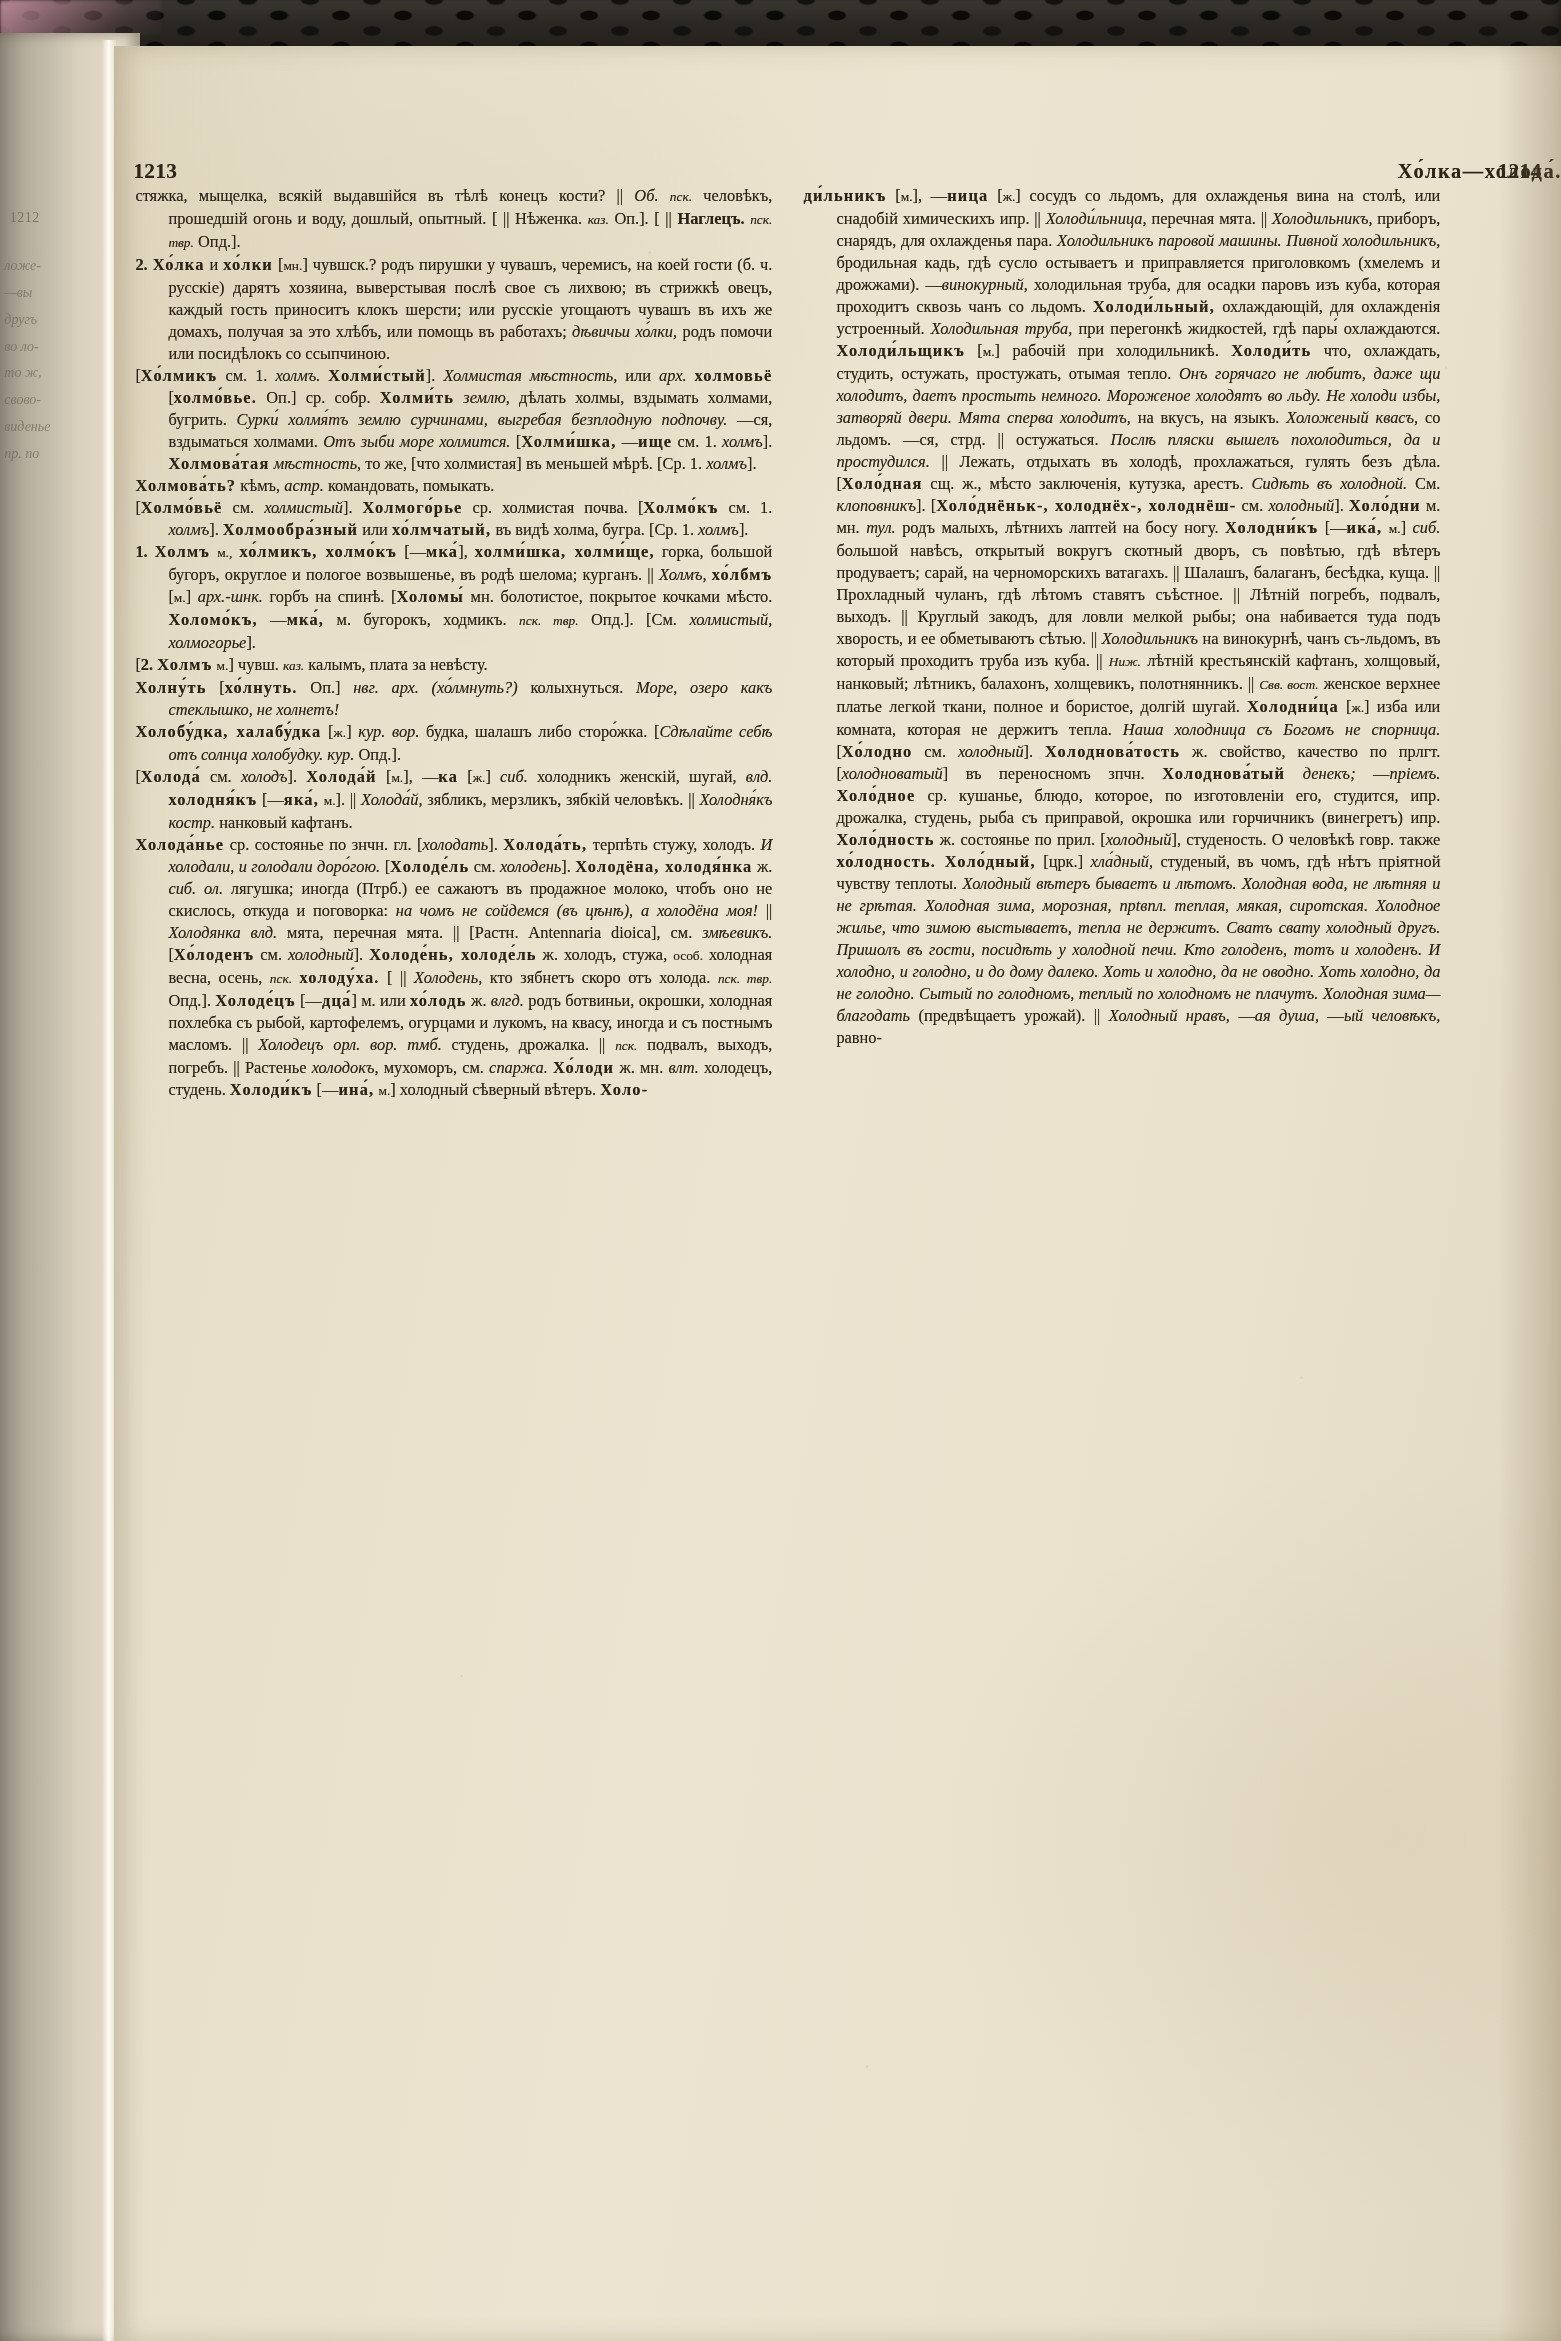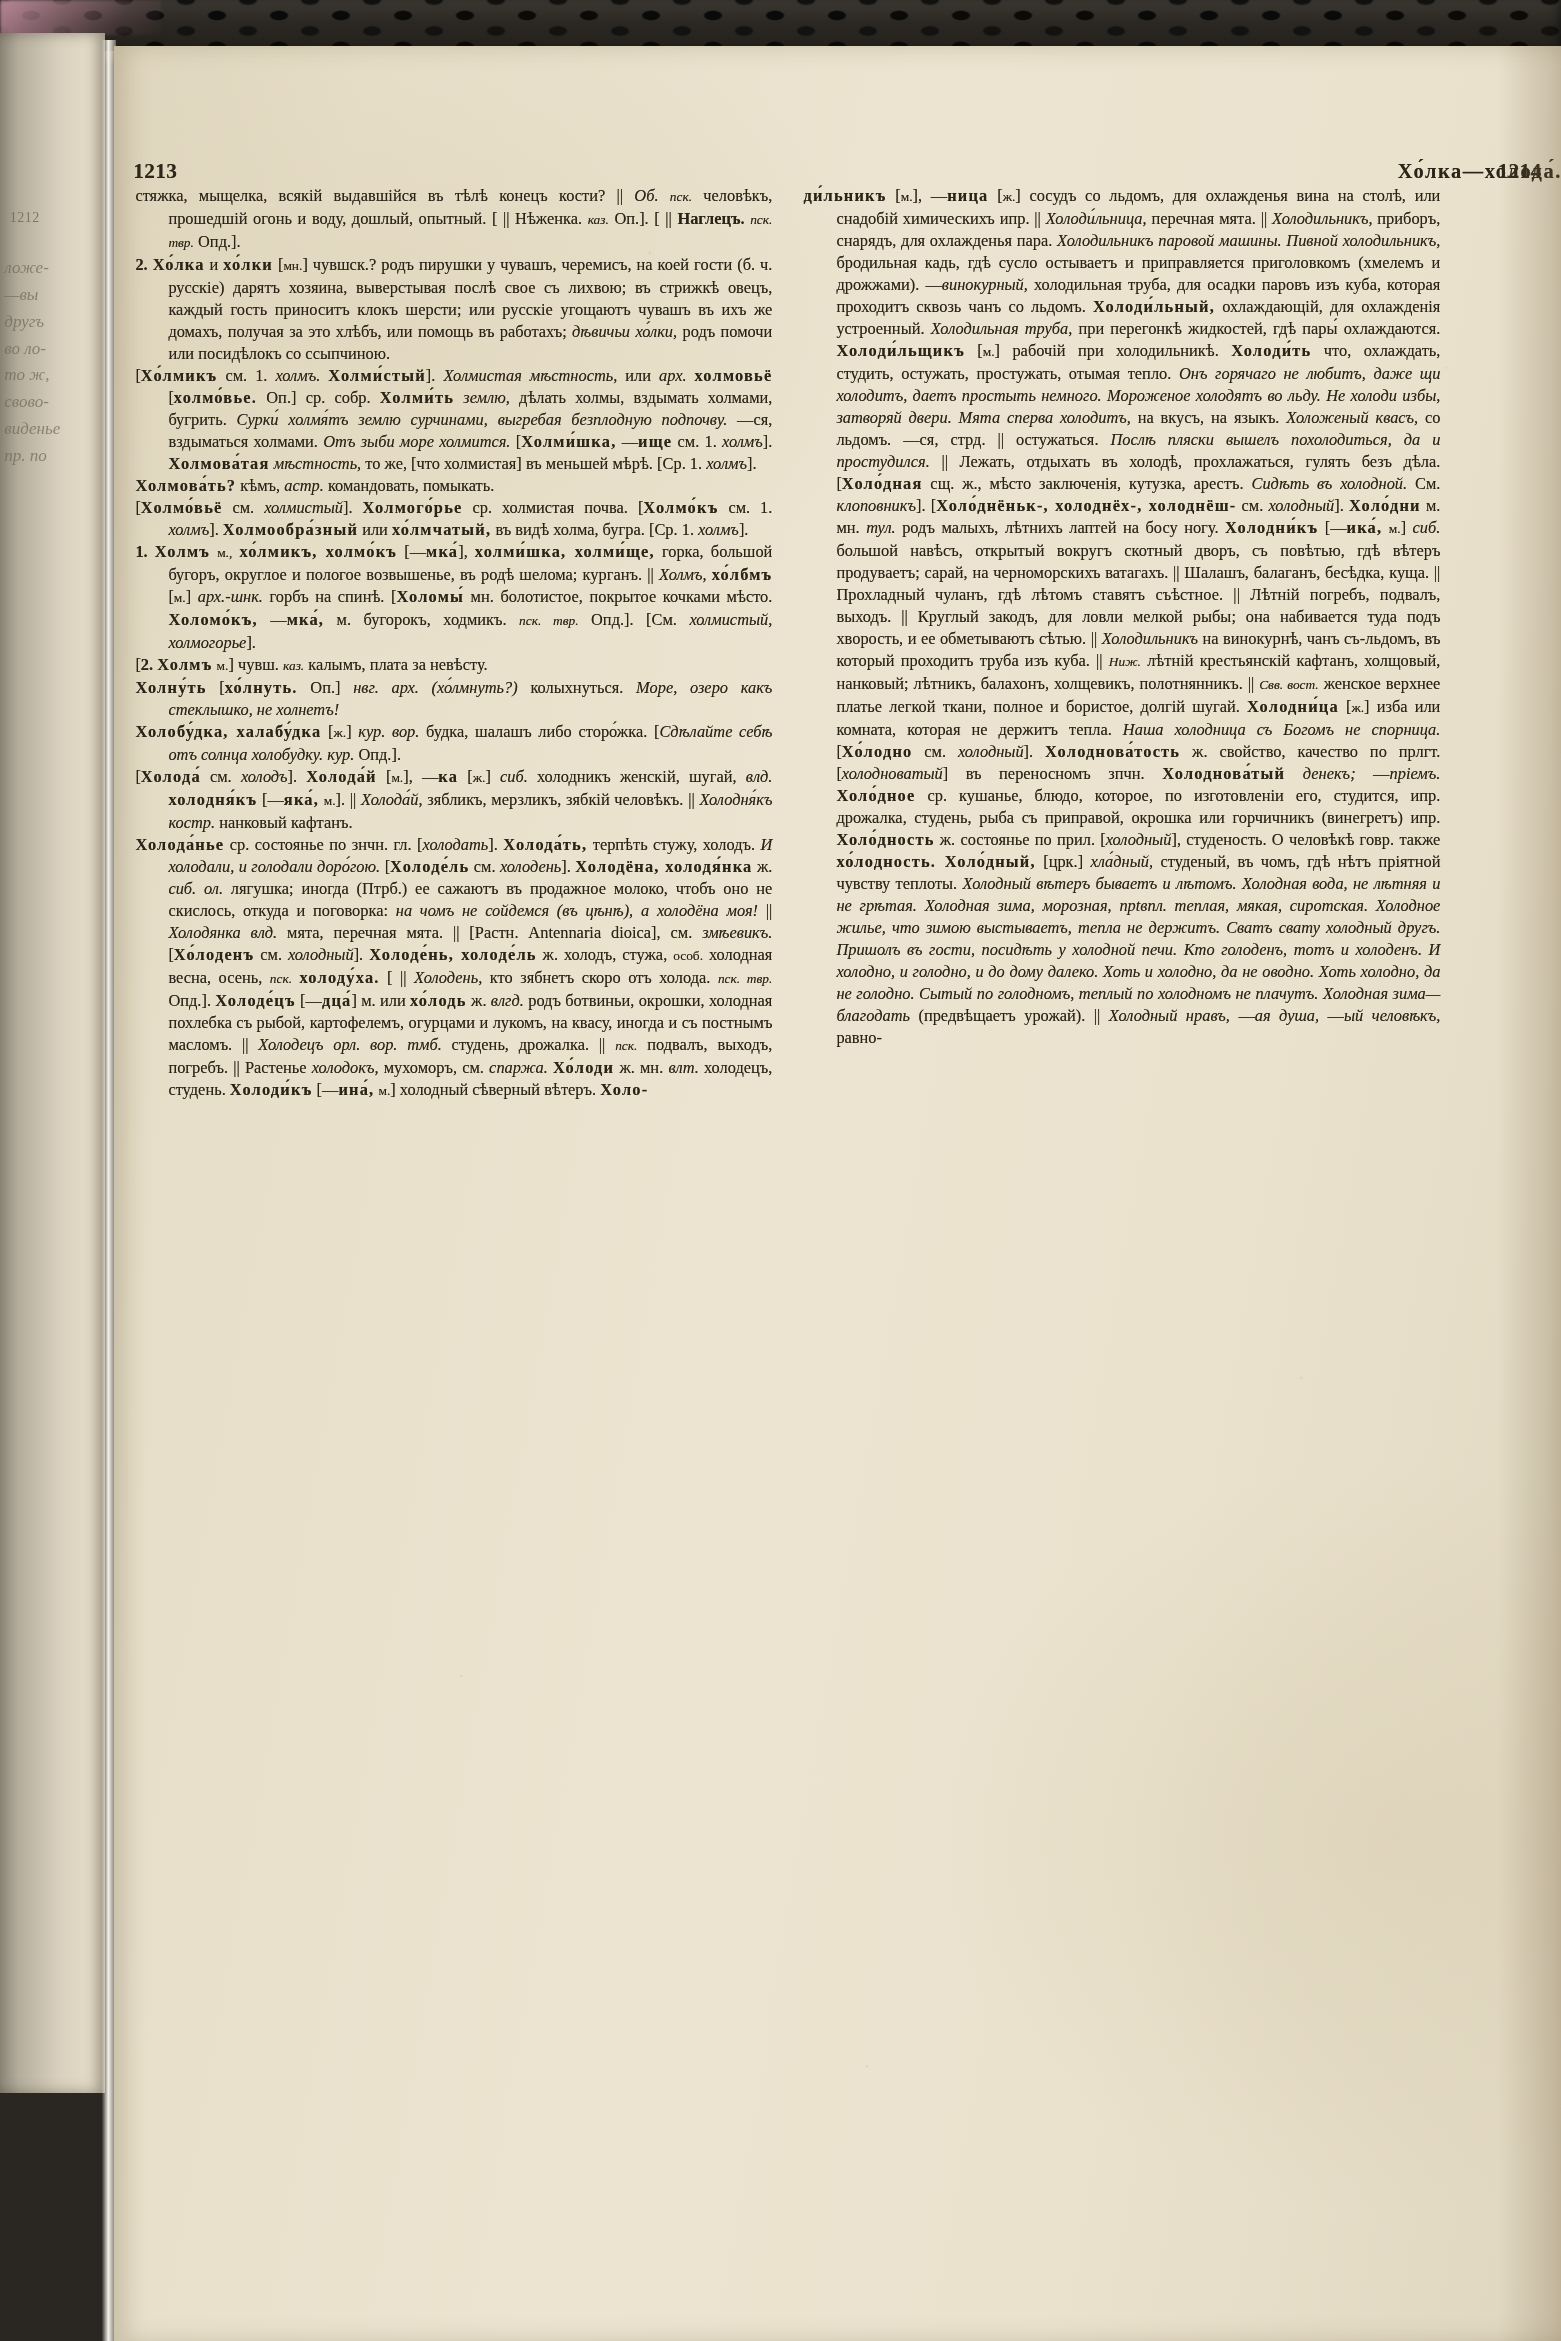--- a/index.html
+++ b/index.html
@@ -43,38 +43,39 @@
     width: 161px; height: 35px;
     background: linear-gradient(135deg, rgba(206,150,168,.85), rgba(150,104,120,.25) 70%, rgba(40,36,34,0));
     filter: blur(1.6px);
   }
 
   
   .prev-page {
     position: absolute;
     left: 0; top: 33px;
     width: 105px;
-    height: 2060px;
+    height: 2309px;
     background: linear-gradient(90deg, #8d877a 0%, #b5ad9c 18%, #d8d0bd 55%, #e9e1cd 100%);
     box-shadow: inset -7.5px 0 14px rgba(60,52,40,.45);
     overflow: hidden;
+    padding-left: 35px;
   }
   .prev-page .pv-num {
     position: absolute;
     left: 9.7px; top: 177px;
     font-size: 14px;
     color: #6d6557;
     letter-spacing: 0.5px;
     opacity: .8;
     filter: blur(0.3px);
   }
   .prev-page .pv-line {
     position: absolute;
     left: 4.3px;
-    font-size: 17px;
+    font-size: 14px;
     color: #70685a;
     white-space: nowrap;
     opacity: .72;
     filter: blur(0.4px);
     font-style: italic;
   }
 
   
   .gutter-highlight {
     position: absolute;

